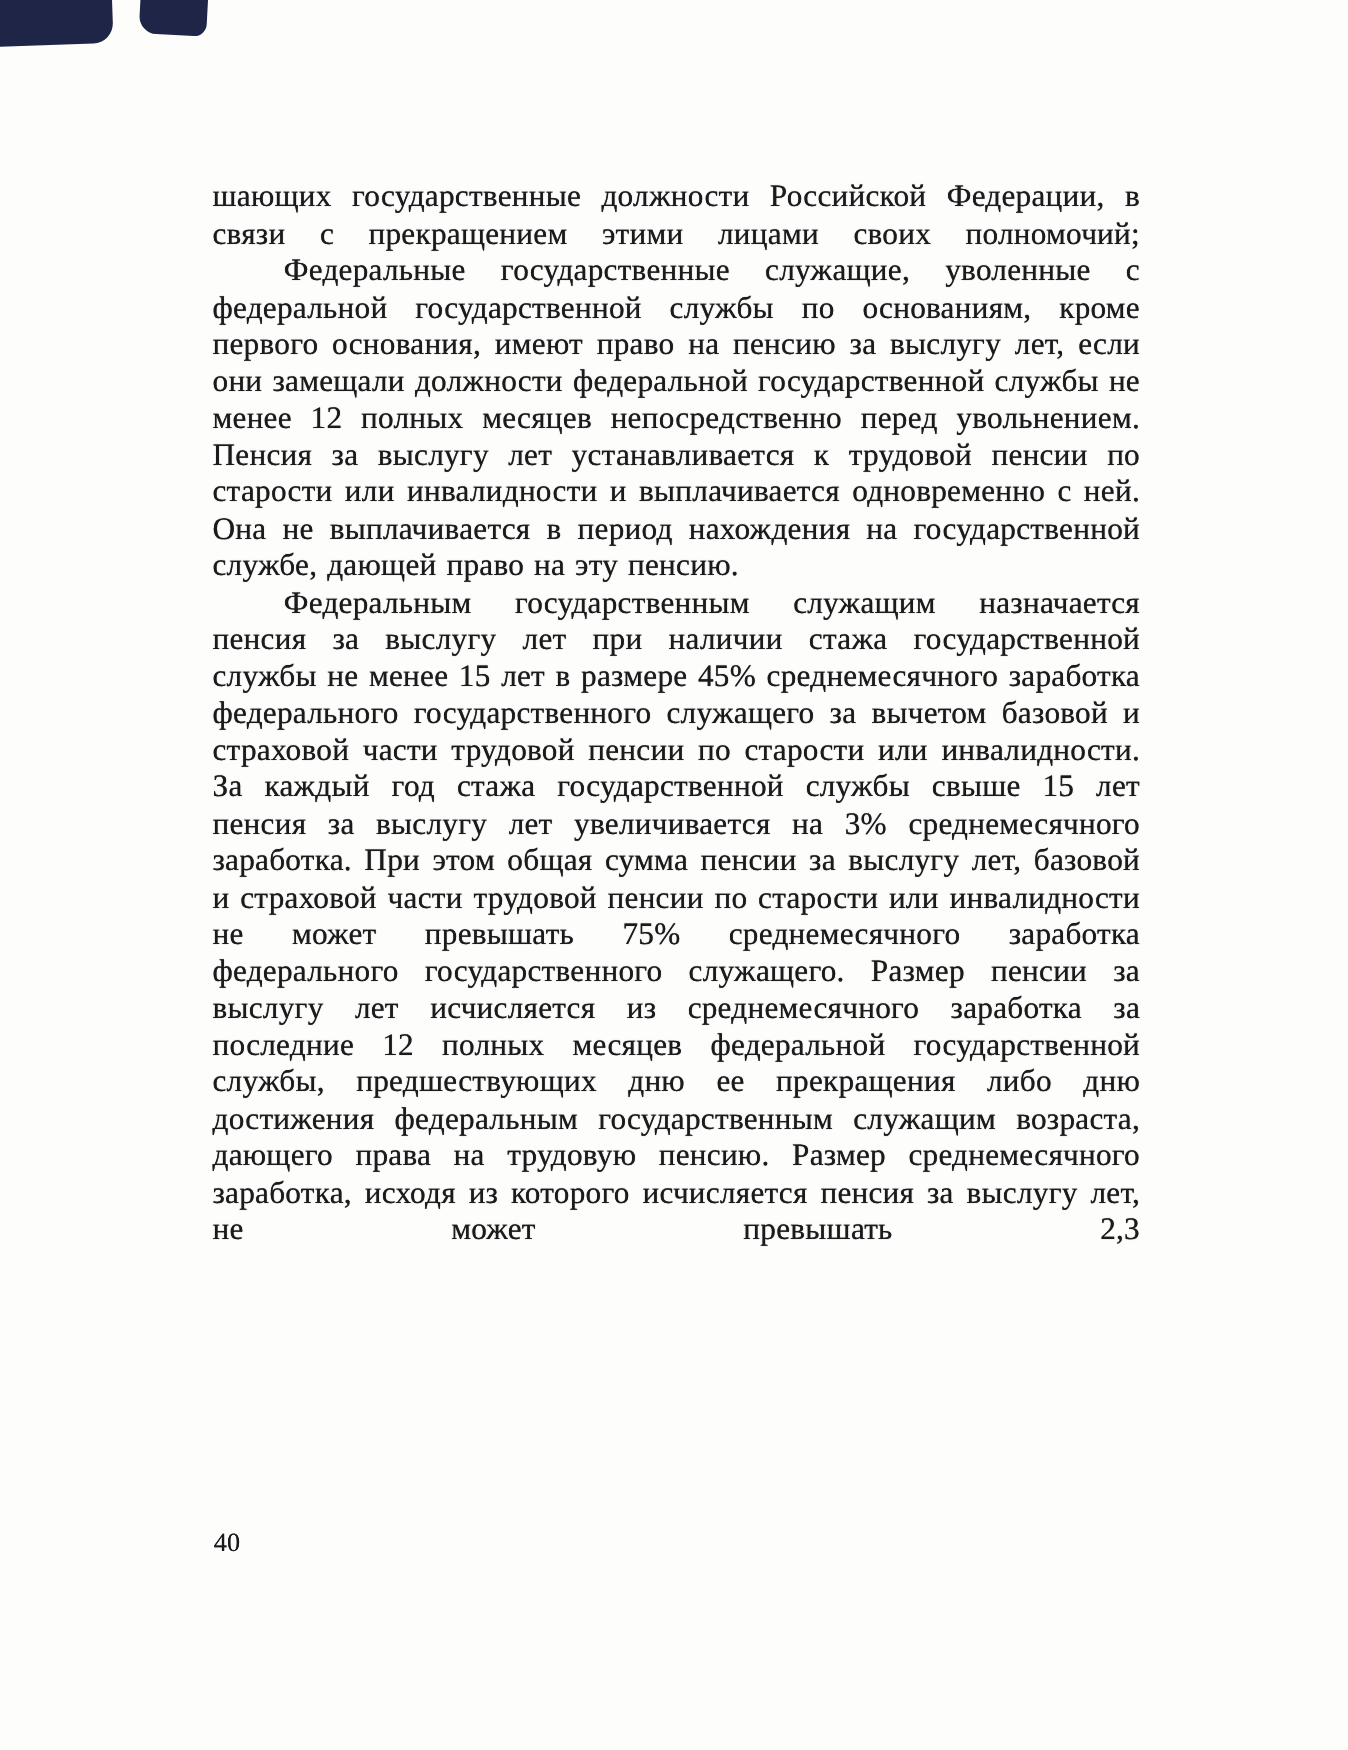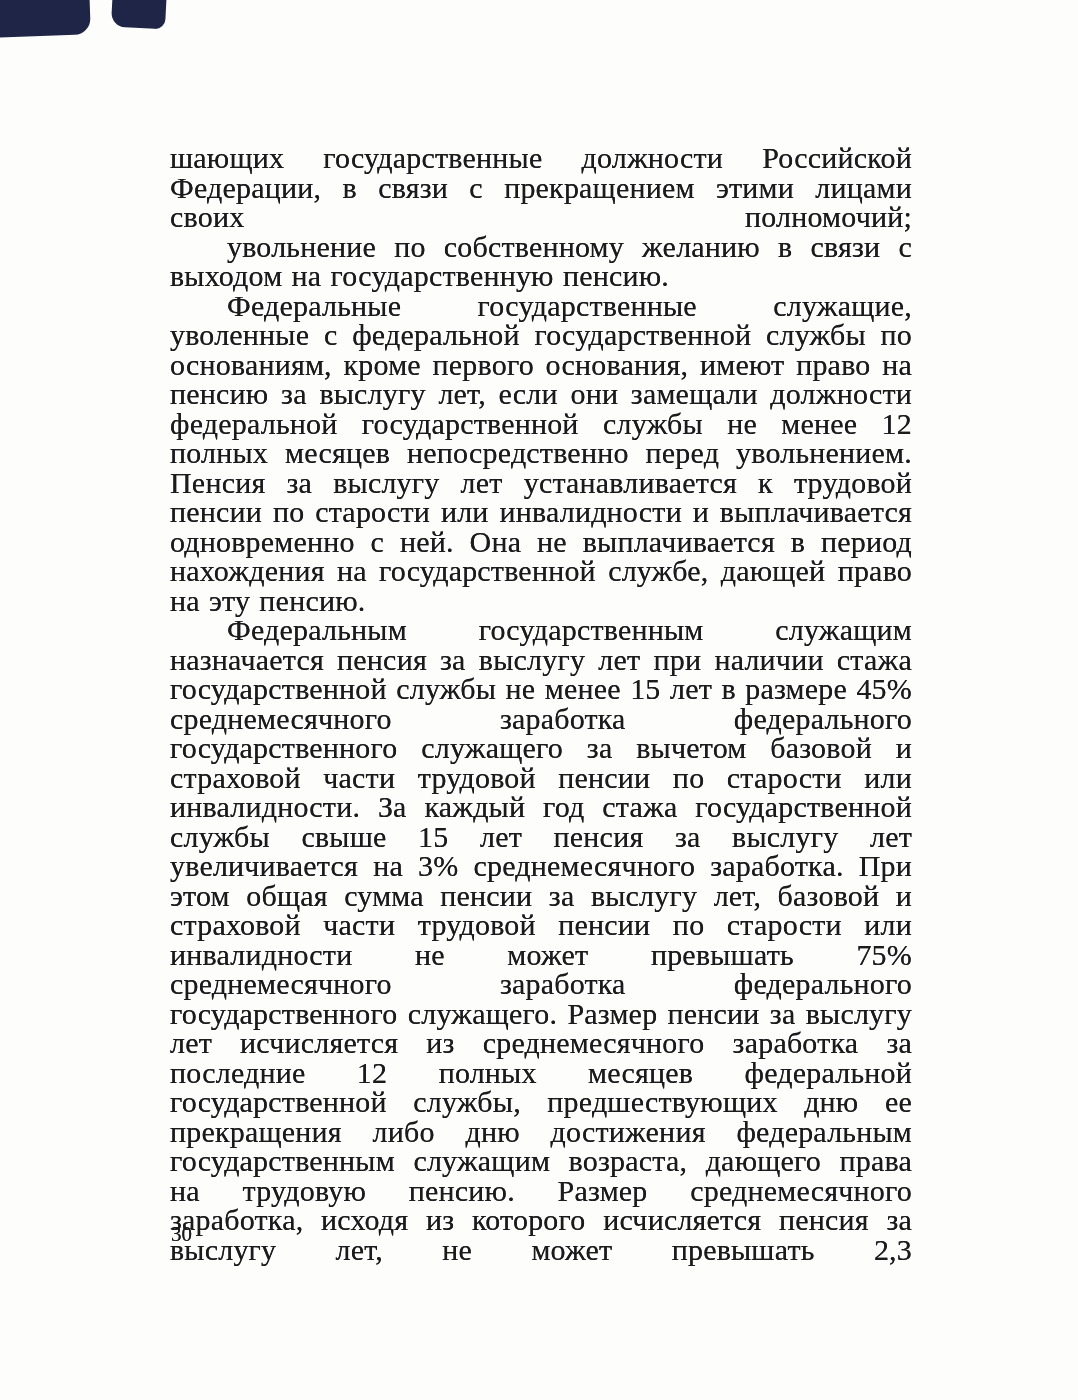--- a/index.html
+++ b/index.html
@@ -39,21 +39,21 @@
     height: 42px;
     border-radius: 0 0 10px 14px;
     transform: rotate(3deg);
   }
   .text-block {
     position: absolute;
     left: 170px;
     top: 143px;
     width: 742px;
     color: #1b1a1c;
-    font-size: 30px;
+    font-size: 25px;
     line-height: 29.5px;
     text-align: justify;
     letter-spacing: 0.2px;
     word-spacing: 1.5px;
     
     text-shadow: 0 0 0.6px rgba(27, 26, 28, 0.9);
   }
   .para {
     margin: 0;
     text-indent: 57px;
@@ -78,20 +78,19 @@
 </head>
 <body>
 
 <div class="page">
 
   <div class="scan-artifact artifact-1"></div>
   <div class="scan-artifact artifact-2"></div>
 
   <main class="text-block">
     <p class="para continuation">шающих государственные должности Российской Федерации, в связи с прекращением этими лицами своих полномочий;</p>
-    <p class="para">увольнение по собственному желанию в связи с выходом на государственную пенсию.</p>
     <p class="para">Федеральные государственные служащие, уволенные с федеральной государственной службы по основаниям, кроме первого основания, имеют право на пенсию за выслугу лет, если они замещали должности федеральной государственной службы не менее 12 полных месяцев непосредственно перед увольнением. Пенсия за выслугу лет устанавливается к трудовой пенсии по старости или инвалидности и выплачивается одновременно с ней. Она не выплачивается в период нахождения на государственной службе, дающей право на эту пенсию.</p>
     <p class="para runs-to-next-page">Федеральным государственным служащим назначается пенсия за выслугу лет при наличии стажа государственной службы не менее 15 лет в размере 45% среднемесячного заработка федерального государственного служащего за вычетом базовой и страховой части трудовой пенсии по старости или инвалидности. За каждый год стажа государственной службы свыше 15 лет пенсия за выслугу лет увеличивается на 3% среднемесячного заработка. При этом общая сумма пенсии за выслугу лет, базовой и страховой части трудовой пенсии по старости или инвалидности не может превышать 75% среднемесячного заработка федерального государственного служащего. Размер пенсии за выслугу лет исчисляется из среднемесячного заработка за последние 12 полных месяцев федеральной государственной службы, предшествующих дню ее прекращения либо дню достижения федеральным государственным служащим возраста, дающего права на трудовую пенсию. Размер среднемесячного заработка, исходя из которого исчисляется пенсия за выслугу лет, не может превышать 2,3</p>
   </main>
 
-  <div class="page-number">30</div>
+  <div class="page-number">40</div>
 
 </div>
 
 </body></html>

